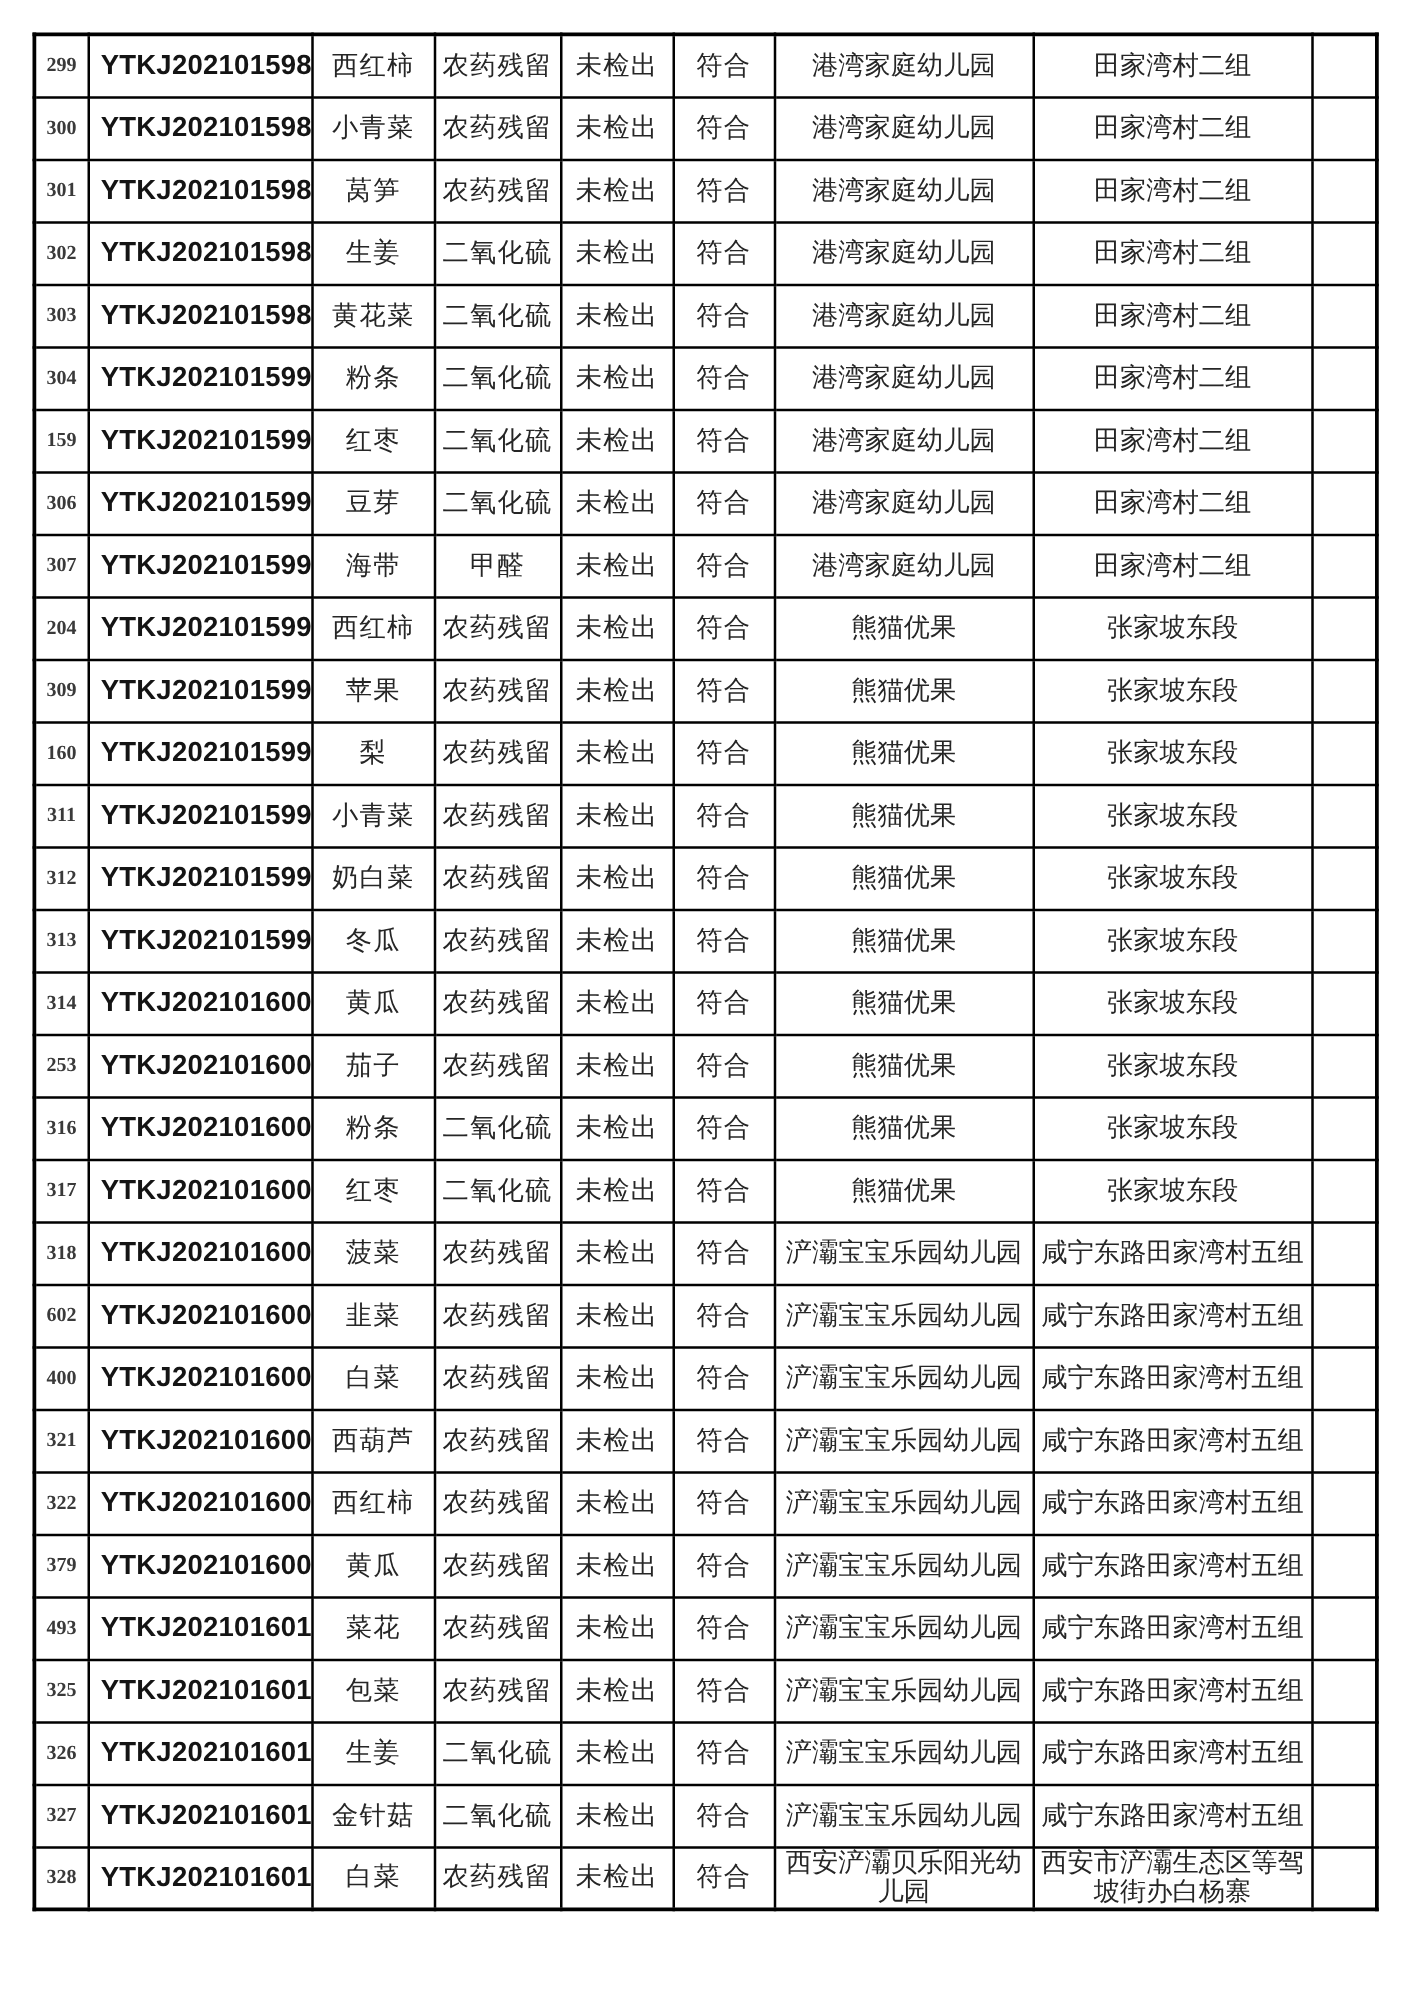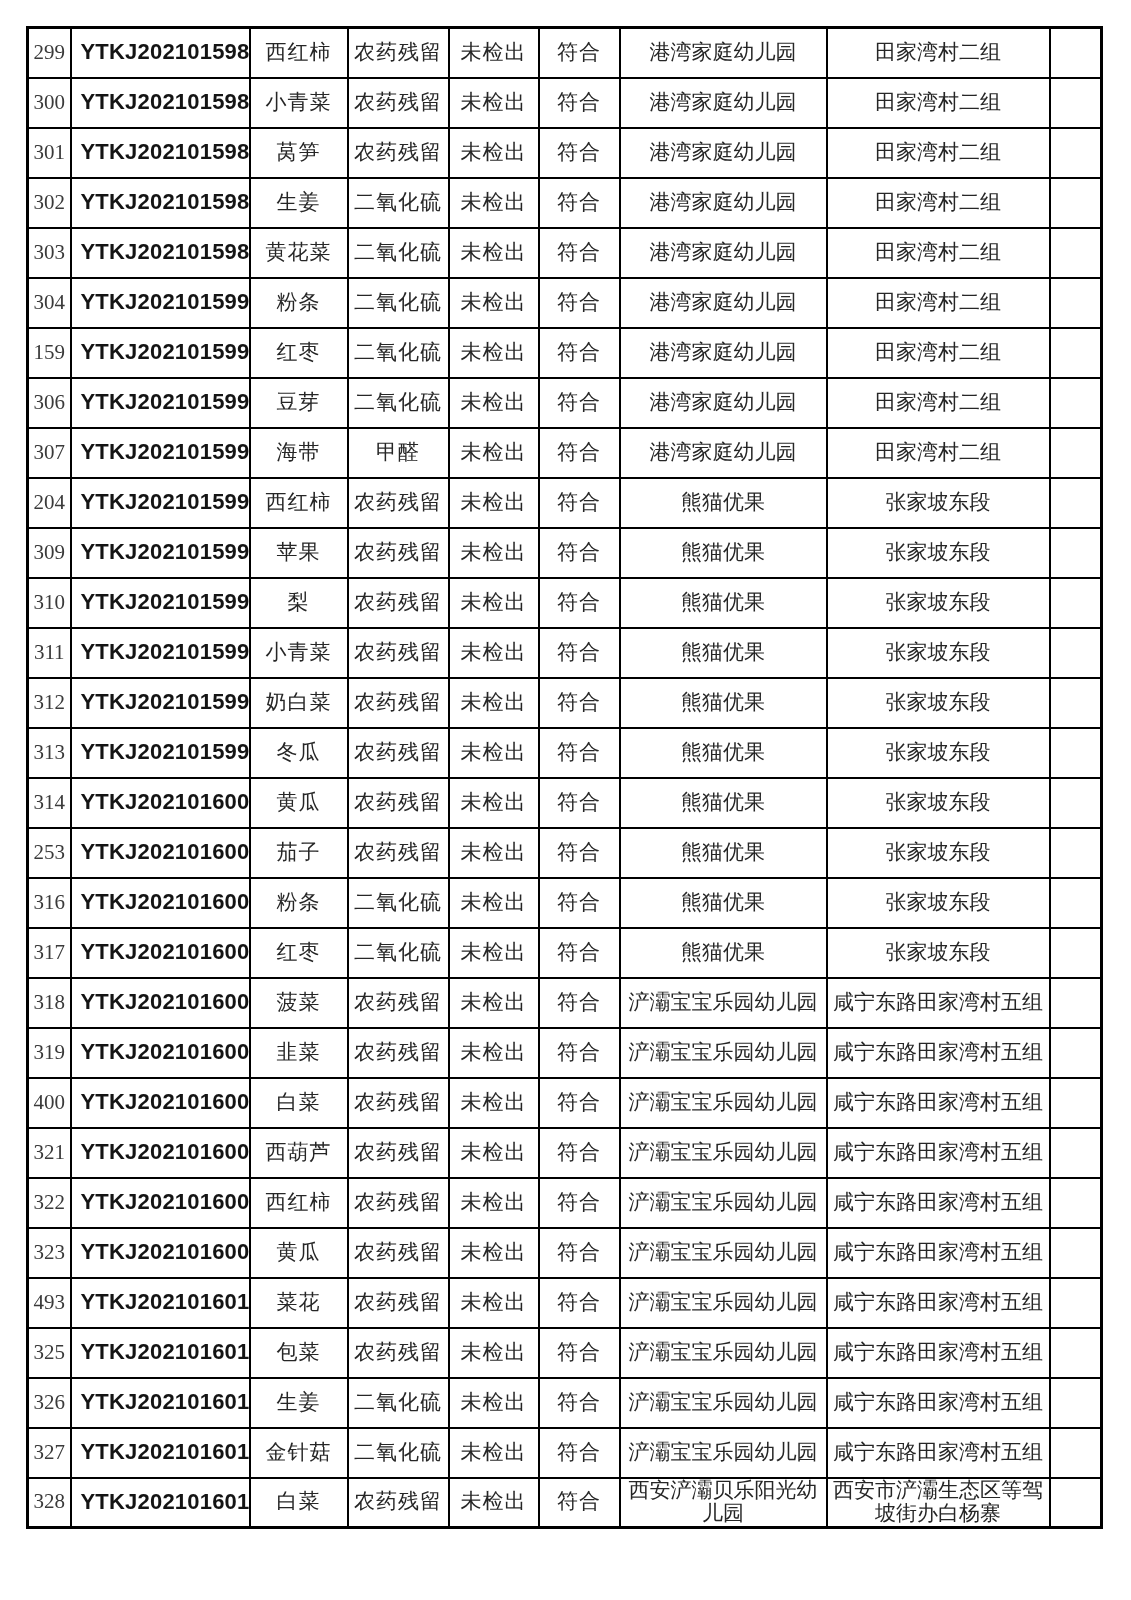--- a/index.html
+++ b/index.html
@@ -34,22 +34,23 @@
     text-align: center;
     vertical-align: middle;
     font-family: "Liberation Serif", "DejaVu Serif", serif;
     font-size: 21px;
     color: #262626;
     line-height: 1.12;
     padding: 0;
     overflow: hidden;
   }
   table.results td.col-no {
-    font-size: 21px;
+    font-size: 16px;
     color: #3a3a3a;
+    font-weight: bold;
   }
   table.results td.col-id {
     text-align: left;
     padding-left: 9px;
     font-family: "Liberation Sans", "DejaVu Sans", sans-serif;
     font-weight: 600;
     font-size: 22px;
     color: #141414;
     letter-spacing: 0.2px;
   }
@@ -192,21 +193,21 @@
           <td class="col-id">YTKJ2021015995</td>
           <td class="col-sample">苹果</td>
           <td class="col-item">农药残留</td>
           <td class="col-result">未检出</td>
           <td class="col-conclusion">符合</td>
           <td class="col-unit">熊猫优果</td>
           <td class="col-address">张家坡东段</td>
           <td class="col-remark"></td>
         </tr>
         <tr>
-          <td class="col-no">310</td>
+          <td class="col-no">160</td>
           <td class="col-id">YTKJ2021015996</td>
           <td class="col-sample">梨</td>
           <td class="col-item">农药残留</td>
           <td class="col-result">未检出</td>
           <td class="col-conclusion">符合</td>
           <td class="col-unit">熊猫优果</td>
           <td class="col-address">张家坡东段</td>
           <td class="col-remark"></td>
         </tr>
         <tr>
@@ -291,21 +292,21 @@
           <td class="col-id">YTKJ2021016004</td>
           <td class="col-sample">菠菜</td>
           <td class="col-item">农药残留</td>
           <td class="col-result">未检出</td>
           <td class="col-conclusion">符合</td>
           <td class="col-unit">浐灞宝宝乐园幼儿园</td>
           <td class="col-address">咸宁东路田家湾村五组</td>
           <td class="col-remark"></td>
         </tr>
         <tr>
-          <td class="col-no">319</td>
+          <td class="col-no">602</td>
           <td class="col-id">YTKJ2021016005</td>
           <td class="col-sample">韭菜</td>
           <td class="col-item">农药残留</td>
           <td class="col-result">未检出</td>
           <td class="col-conclusion">符合</td>
           <td class="col-unit">浐灞宝宝乐园幼儿园</td>
           <td class="col-address">咸宁东路田家湾村五组</td>
           <td class="col-remark"></td>
         </tr>
         <tr>
@@ -335,21 +336,21 @@
           <td class="col-id">YTKJ2021016008</td>
           <td class="col-sample">西红柿</td>
           <td class="col-item">农药残留</td>
           <td class="col-result">未检出</td>
           <td class="col-conclusion">符合</td>
           <td class="col-unit">浐灞宝宝乐园幼儿园</td>
           <td class="col-address">咸宁东路田家湾村五组</td>
           <td class="col-remark"></td>
         </tr>
         <tr>
-          <td class="col-no">323</td>
+          <td class="col-no">379</td>
           <td class="col-id">YTKJ2021016009</td>
           <td class="col-sample">黄瓜</td>
           <td class="col-item">农药残留</td>
           <td class="col-result">未检出</td>
           <td class="col-conclusion">符合</td>
           <td class="col-unit">浐灞宝宝乐园幼儿园</td>
           <td class="col-address">咸宁东路田家湾村五组</td>
           <td class="col-remark"></td>
         </tr>
         <tr>

